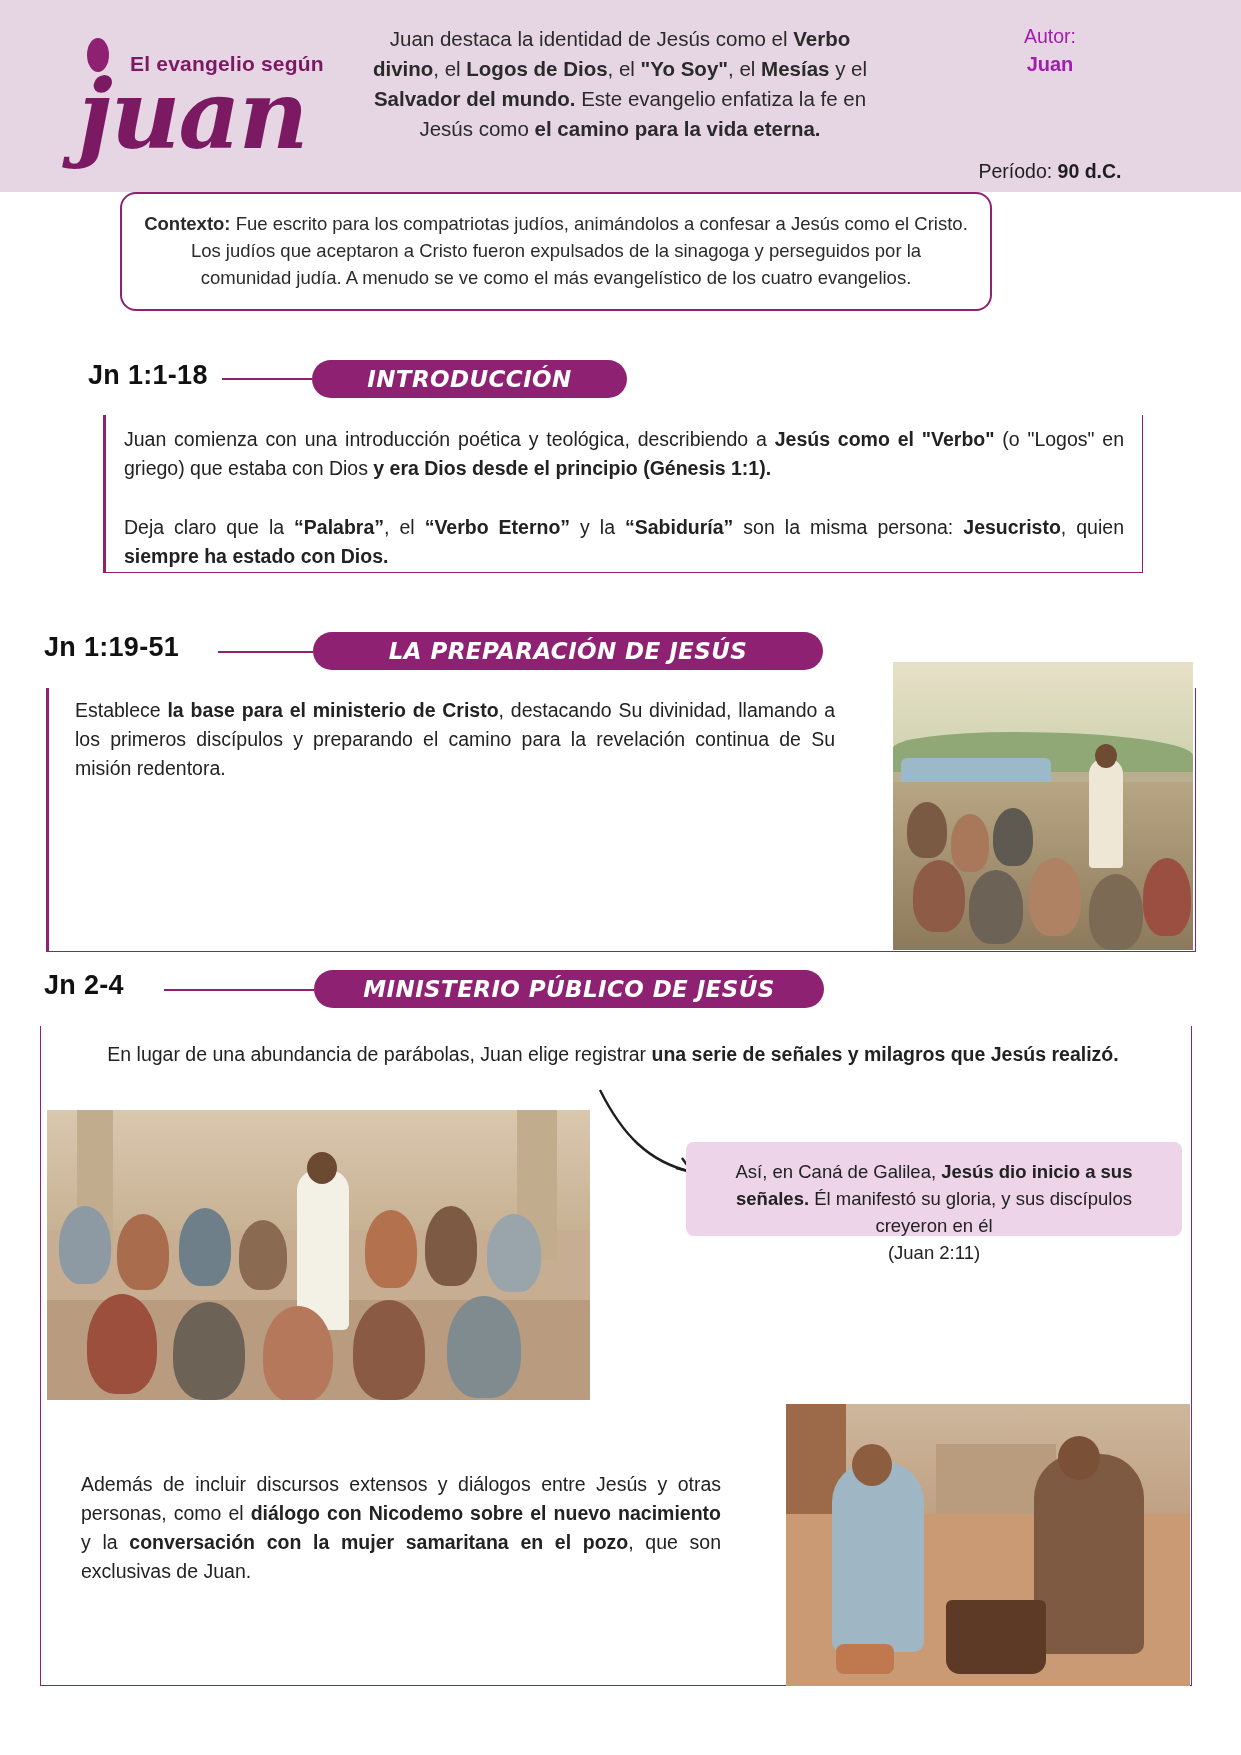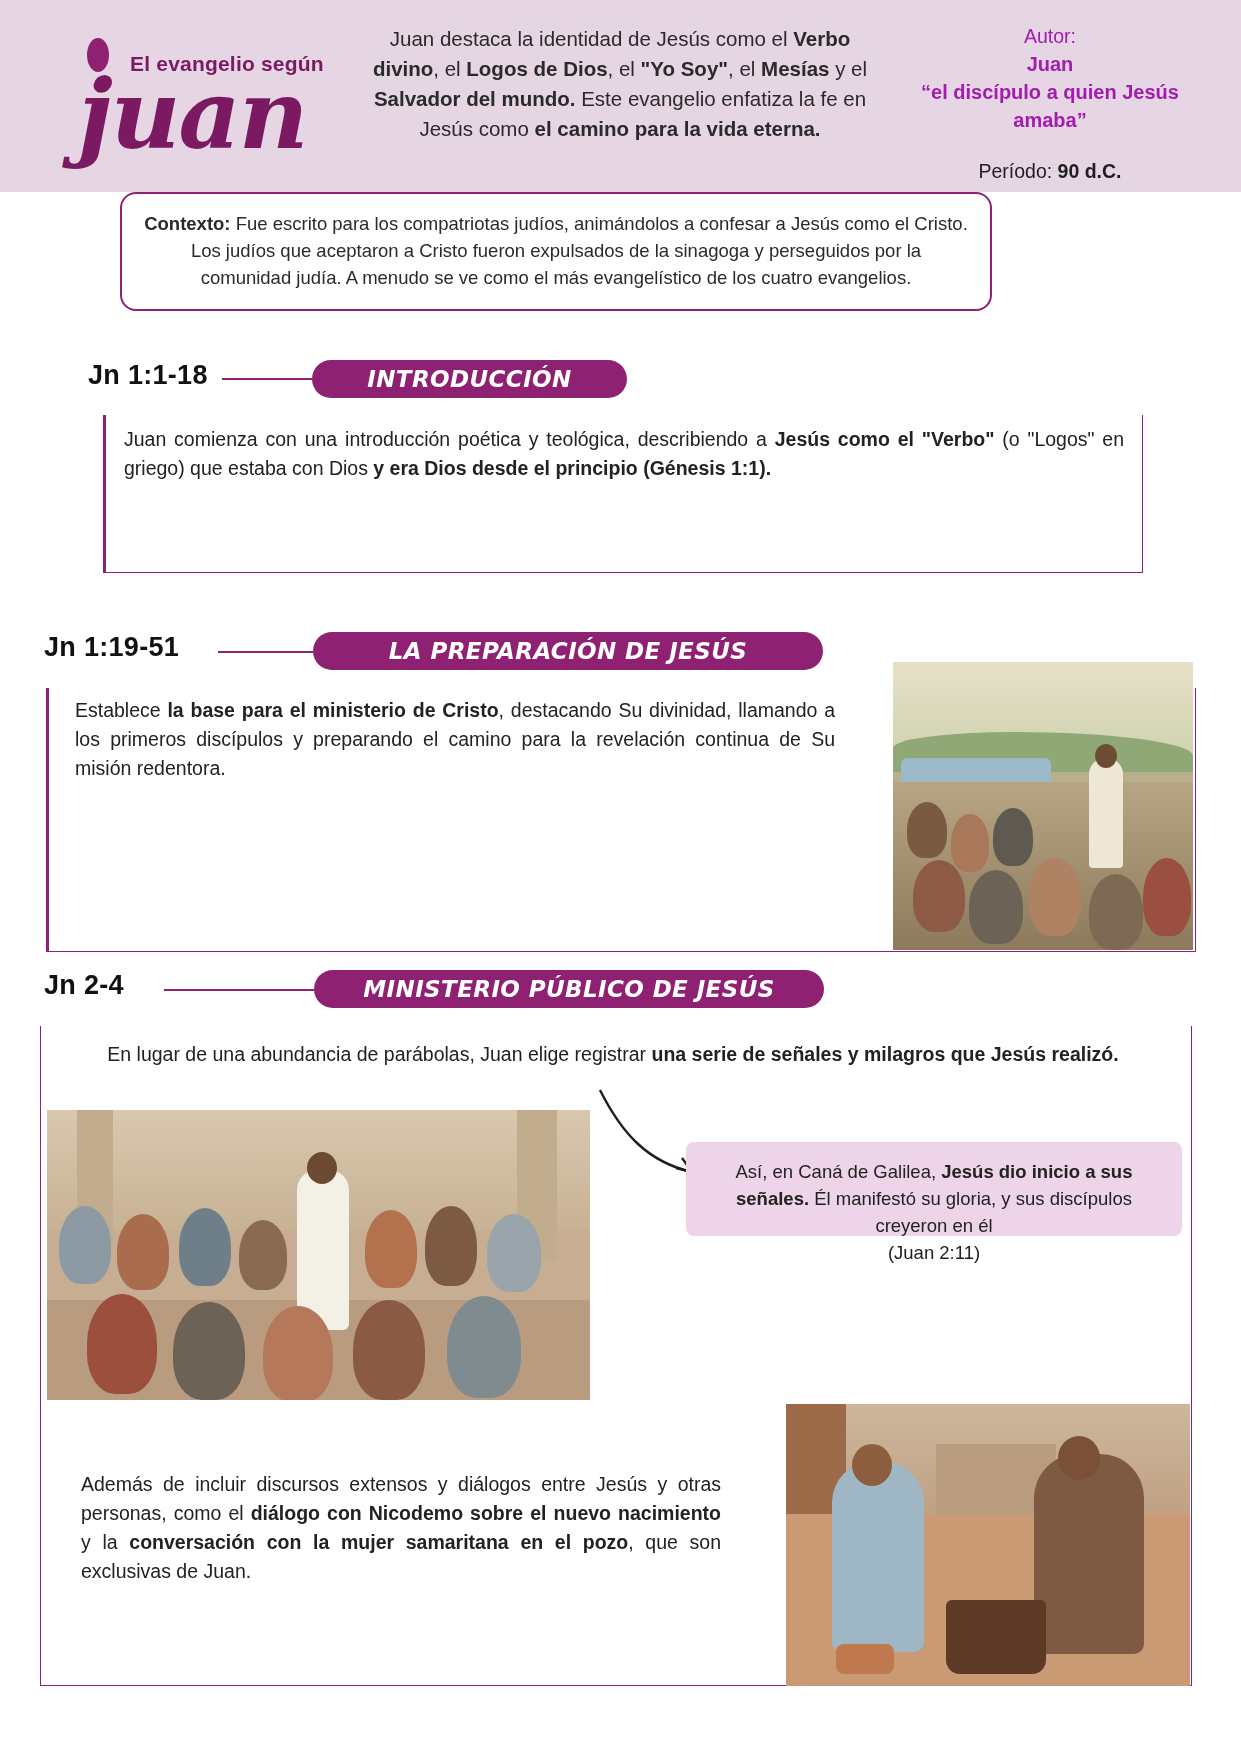--- a/index.html
+++ b/index.html
@@ -192,32 +192,32 @@
     <div class="logo-dot"></div>
     <div class="logo-sub">El evangelio según</div>
     <div class="logo-main">juan</div>
   </div>
 
   <div class="header-desc">Juan destaca la identidad de Jesús como el <b>Verbo divino</b>, el <b>Logos de Dios</b>, el <b>"Yo Soy"</b>, el <b>Mesías</b> y el <b>Salvador del mundo.</b> Este evangelio enfatiza la fe en Jesús como <b>el camino para la vida eterna.</b></div>
 
   <div class="author-block">
     <div class="author-label">Autor:</div>
     <div class="author-name">Juan</div>
-    <div class="author-alias">“el discípulo a quien Jesús amaba”</div>
   </div>
   <div class="period">Período: <b>90 d.C.</b></div>
 </div>
 
 <div class="context-box"><b>Contexto:</b> Fue escrito para los compatriotas judíos, animándolos a confesar a Jesús como el Cristo. Los judíos que aceptaron a Cristo fueron expulsados de la sinagoga y perseguidos por la comunidad judía. A menudo se ve como el más evangelístico de los cuatro evangelios.</div>
 
 <div class="ref-label" style="left:88px; top:360px;">Jn 1:1-18</div>
 <div class="connector" style="left:222px; top:378px; width:90px;"></div>
 <div class="pill" style="left:312px; top:360px; width:315px;">INTRODUCCIÓN</div>
 <div class="body-box" style="left:103px; top:415px; width:1040px; height:158px; border-left:3px solid #8e2172; border-top:none; border-right:1.5px solid #8e2172; border-bottom:1.5px solid #8e2172;">
   <div class="para" style="position:absolute; left:18px; top:10px; width:1000px;">Juan comienza con una introducción poética y teológica, describiendo a <b>Jesús como el "Verbo"</b> (o "Logos" en griego) que estaba con Dios <b>y era Dios desde el principio (Génesis 1:1).</b></div>
+  <div class="para" style="position:absolute; left:18px; top:98px; width:1000px;">Deja claro que la <b>“Palabra”</b>, el <b>“Verbo Eterno”</b> y la <b>“Sabiduría”</b> son la misma persona: <b>Jesucristo</b>, quien <b>siempre ha estado con Dios.</b></div>
 </div>
 
 <div class="ref-label" style="left:44px; top:632px;text-align:center;">Jn 1:19-51</div>
 <div class="connector" style="left:218px; top:651px; width:95px;"></div>
 <div class="pill" style="left:313px; top:632px; width:510px;">LA PREPARACIÓN DE JESÚS</div>
 <div class="body-box" style="left:46px; top:688px; width:1150px; height:264px; border-left:3px solid #8e2172; border-top:none; border-right:1.5px solid #8e2172; border-bottom:1.5px solid #8e2172;">
   <div class="para" style="position:absolute; left:26px; top:8px; width:760px;">Establece <b>la base para el ministerio de Cristo</b>, destacando Su divinidad, llamando a los primeros discípulos y preparando el camino para la revelación continua de Su misión redentora.</div>
 </div>
 
 <div class="img img-baptist" style="left:893px; top:662px; width:300px; height:288px;">

